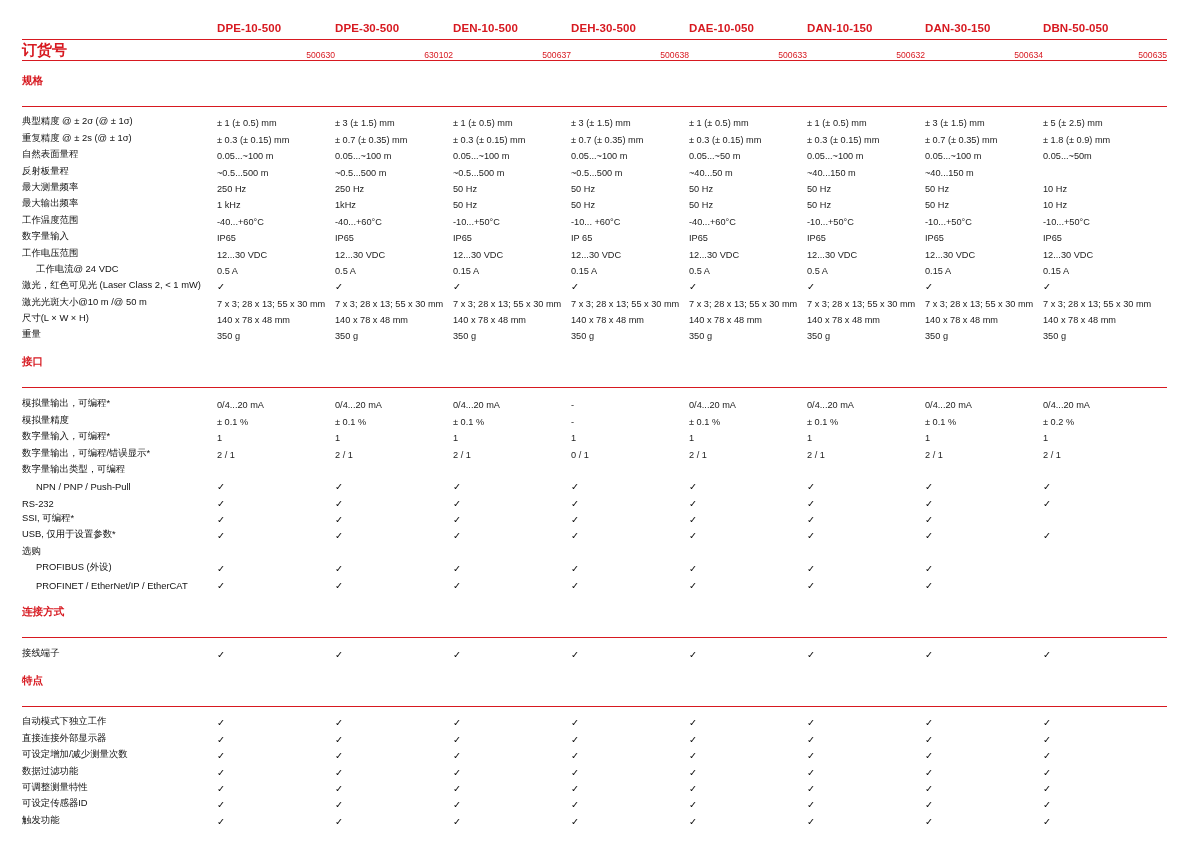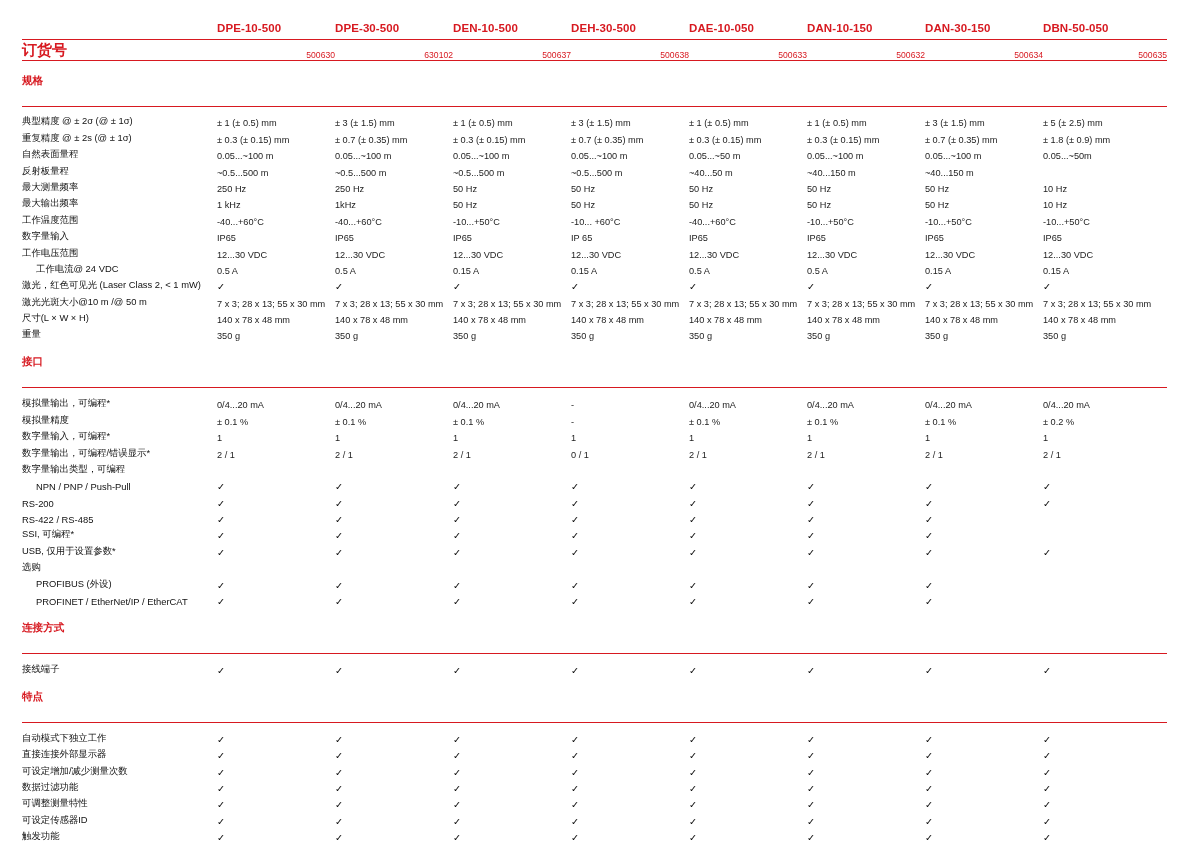--- a/index.html
+++ b/index.html
@@ -384,40 +384,29 @@
           <td class="cell-val"><span class="check">✓</span></td>
           <td class="cell-val"><span class="check">✓</span></td>
           <td class="cell-val"><span class="check">✓</span></td>
           <td class="cell-val"><span class="check">✓</span></td>
           <td class="cell-val"><span class="check">✓</span></td>
           <td class="cell-val"><span class="check">✓</span></td>
           <td class="cell-val"><span class="check">✓</span></td>
           <td class="cell-val"><span class="check">✓</span></td>
         </tr>
         <tr class="data-row">
-          <td class="cell-label">RS-200</td>
-          <td class="cell-val"><span class="check">✓</span></td>
-          <td class="cell-val"><span class="check">✓</span></td>
-          <td class="cell-val"><span class="check">✓</span></td>
-          <td class="cell-val"><span class="check">✓</span></td>
-          <td class="cell-val"><span class="check">✓</span></td>
-          <td class="cell-val"><span class="check">✓</span></td>
-          <td class="cell-val"><span class="check">✓</span></td>
-          <td class="cell-val"><span class="check">✓</span></td>
-        </tr>
-        <tr class="data-row">
-          <td class="cell-label">RS-422 / RS-485</td>
-          <td class="cell-val"><span class="check">✓</span></td>
-          <td class="cell-val"><span class="check">✓</span></td>
-          <td class="cell-val"><span class="check">✓</span></td>
-          <td class="cell-val"><span class="check">✓</span></td>
-          <td class="cell-val"><span class="check">✓</span></td>
-          <td class="cell-val"><span class="check">✓</span></td>
-          <td class="cell-val"><span class="check">✓</span></td>
-          <td class="cell-val"></td>
+          <td class="cell-label">RS-232</td>
+          <td class="cell-val"><span class="check">✓</span></td>
+          <td class="cell-val"><span class="check">✓</span></td>
+          <td class="cell-val"><span class="check">✓</span></td>
+          <td class="cell-val"><span class="check">✓</span></td>
+          <td class="cell-val"><span class="check">✓</span></td>
+          <td class="cell-val"><span class="check">✓</span></td>
+          <td class="cell-val"><span class="check">✓</span></td>
+          <td class="cell-val"><span class="check">✓</span></td>
         </tr>
         <tr class="data-row">
           <td class="cell-label">SSI, 可编程*</td>
           <td class="cell-val"><span class="check">✓</span></td>
           <td class="cell-val"><span class="check">✓</span></td>
           <td class="cell-val"><span class="check">✓</span></td>
           <td class="cell-val"><span class="check">✓</span></td>
           <td class="cell-val"><span class="check">✓</span></td>
           <td class="cell-val"><span class="check">✓</span></td>
           <td class="cell-val"><span class="check">✓</span></td>

